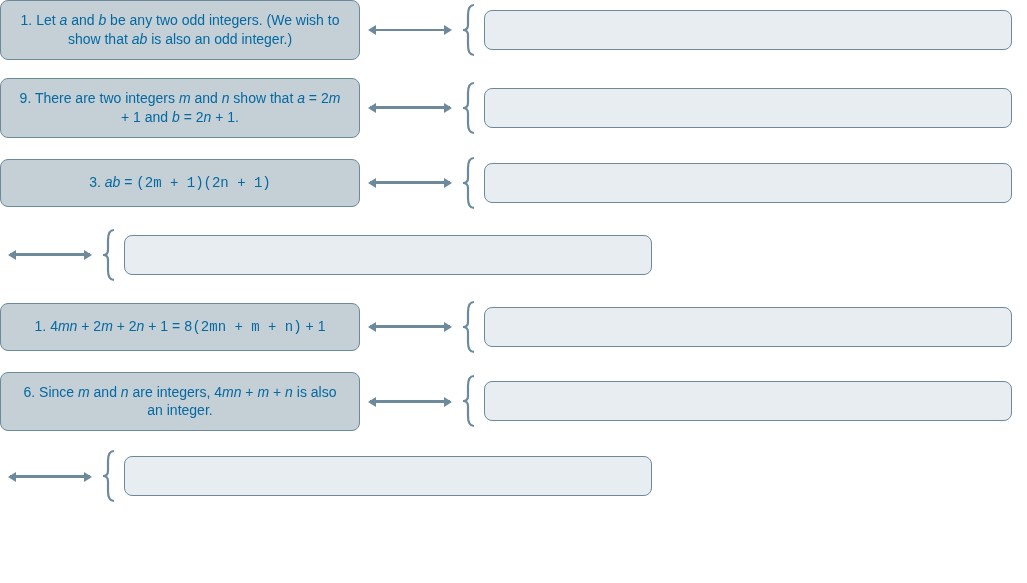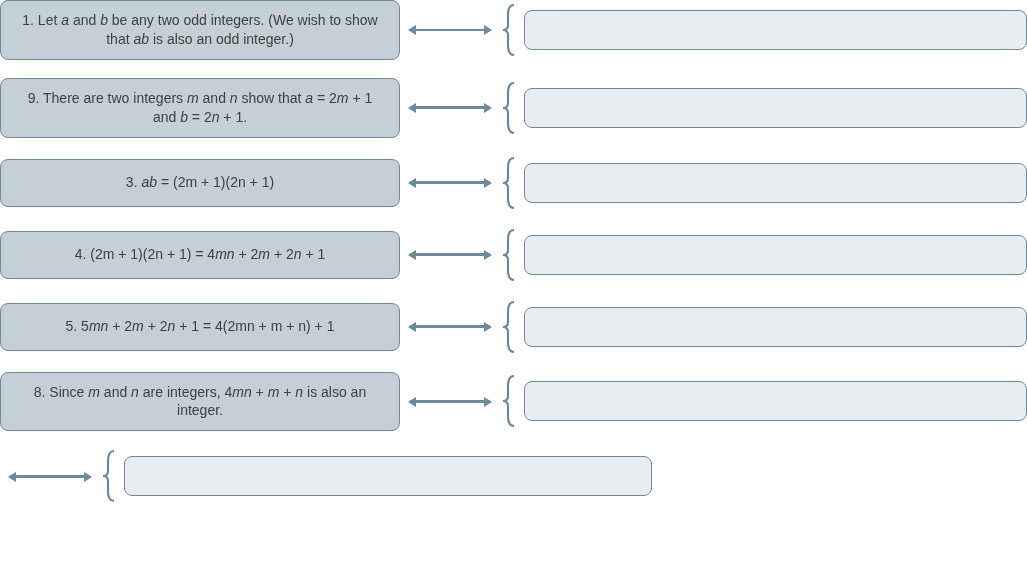--- a/index.html
+++ b/index.html
@@ -8,31 +8,31 @@
       background: #ffffff;
       padding: 0;
       width: 1027px;
     }
     .row {
       display: flex;
       align-items: center;
       margin-bottom: 18px;
     }
     .left-box {
-      width: 400px;
+      width: 360px;
       min-height: 48px;
       background: #c5cfd6;
       border: 1.5px solid #6d8a9c;
       border-radius: 8px;
       display: flex;
       align-items: center;
       justify-content: center;
       padding: 10px 14px;
       text-align: center;
-      color: #404040;
+      color: #0369a1;
       font-size: 14px;
       line-height: 1.35;
     }
     .connector {
       width: 100px;
       display: flex;
       align-items: center;
       justify-content: center;
     }
     .arrow {
@@ -67,21 +67,21 @@
     .right-box {
       flex: 1;
       min-height: 40px;
       background: #e8edf1;
       border: 1.5px solid #6d8a9c;
       border-radius: 8px;
       margin-left: 6px;
       max-width: 528px;
     }
     .it { font-style: italic; }
-    .serif { font-family: Liberation Sans, sans-serif; }
+    .serif { font-family: Liberation Mono, monospace; }
   </style>
 </head>
 <body>
 
 <div id="container">
     <div class="row">
       <div class="left-box">
         <span><span>1. Let </span><span class="it">a</span><span> and </span><span class="it">b</span><span> be any two odd integers. (We wish to show that </span><span class="it">ab</span><span> is also an odd integer.)</span></span>
       </div>
       <div class="connector">
@@ -116,50 +116,47 @@
         <div class="arrow"></div>
       </div>
       <div class="brace">
         <svg viewBox="0 0 18 54" width="18" height="54">
           <path d="M 14 2 Q 8 2 8 12 L 8 22 Q 8 27 3 27 Q 8 27 8 32 L 8 42 Q 8 52 14 52" fill="none" stroke="#6d8a9c" stroke-width="2.2"></path>
         </svg>
       </div>
       <div class="right-box"></div>
     </div>
     <div class="row">
+      <div class="connector">
+        <div class="arrow"></div>
+      </div>
+      <div class="brace">
+        <svg viewBox="0 0 18 54" width="18" height="54">
+          <path d="M 14 2 Q 8 2 8 12 L 8 22 Q 8 27 3 27 Q 8 27 8 32 L 8 42 Q 8 52 14 52" fill="none" stroke="#6d8a9c" stroke-width="2.2"></path>
+        </svg>
+      </div>
+      <div class="right-box"></div>
+    </div>
+    <div class="row">
       <div class="left-box">
-        <span><span>4. </span><span class="serif">(2m + 1)(2n + 1)</span><span> = 4</span><span class="it">mn</span><span> + 2</span><span class="it">m</span><span> + 2</span><span class="it">n</span><span> + 1</span></span>
+        <span><span>1. 4</span><span class="it">mn</span><span> + 2</span><span class="it">m</span><span> + 2</span><span class="it">n</span><span> + 1 = </span><span class="serif">8(2mn + m + n)</span><span> + 1</span></span>
       </div>
       <div class="connector">
         <div class="arrow"></div>
       </div>
       <div class="brace">
         <svg viewBox="0 0 18 54" width="18" height="54">
           <path d="M 14 2 Q 8 2 8 12 L 8 22 Q 8 27 3 27 Q 8 27 8 32 L 8 42 Q 8 52 14 52" fill="none" stroke="#6d8a9c" stroke-width="2.2"></path>
         </svg>
       </div>
       <div class="right-box"></div>
     </div>
     <div class="row">
       <div class="left-box">
-        <span><span>5. 5</span><span class="it">mn</span><span> + 2</span><span class="it">m</span><span> + 2</span><span class="it">n</span><span> + 1 = </span><span class="serif">4(2mn + m + n)</span><span> + 1</span></span>
-      </div>
-      <div class="connector">
-        <div class="arrow"></div>
-      </div>
-      <div class="brace">
-        <svg viewBox="0 0 18 54" width="18" height="54">
-          <path d="M 14 2 Q 8 2 8 12 L 8 22 Q 8 27 3 27 Q 8 27 8 32 L 8 42 Q 8 52 14 52" fill="none" stroke="#6d8a9c" stroke-width="2.2"></path>
-        </svg>
-      </div>
-      <div class="right-box"></div>
-    </div>
-    <div class="row">
-      <div class="left-box">
-        <span><span>8. Since </span><span class="it">m</span><span> and </span><span class="it">n</span><span> are integers, 4</span><span class="it">mn</span><span> + </span><span class="it">m</span><span> + </span><span class="it">n</span><span> is also an integer.</span></span>
+        <span><span>6. Since </span><span class="it">m</span><span> and </span><span class="it">n</span><span> are integers, 4</span><span class="it">mn</span><span> + </span><span class="it">m</span><span> + </span><span class="it">n</span><span> is also an integer.</span></span>
       </div>
       <div class="connector">
         <div class="arrow"></div>
       </div>
       <div class="brace">
         <svg viewBox="0 0 18 54" width="18" height="54">
           <path d="M 14 2 Q 8 2 8 12 L 8 22 Q 8 27 3 27 Q 8 27 8 32 L 8 42 Q 8 52 14 52" fill="none" stroke="#6d8a9c" stroke-width="2.2"></path>
         </svg>
       </div>
       <div class="right-box"></div>

